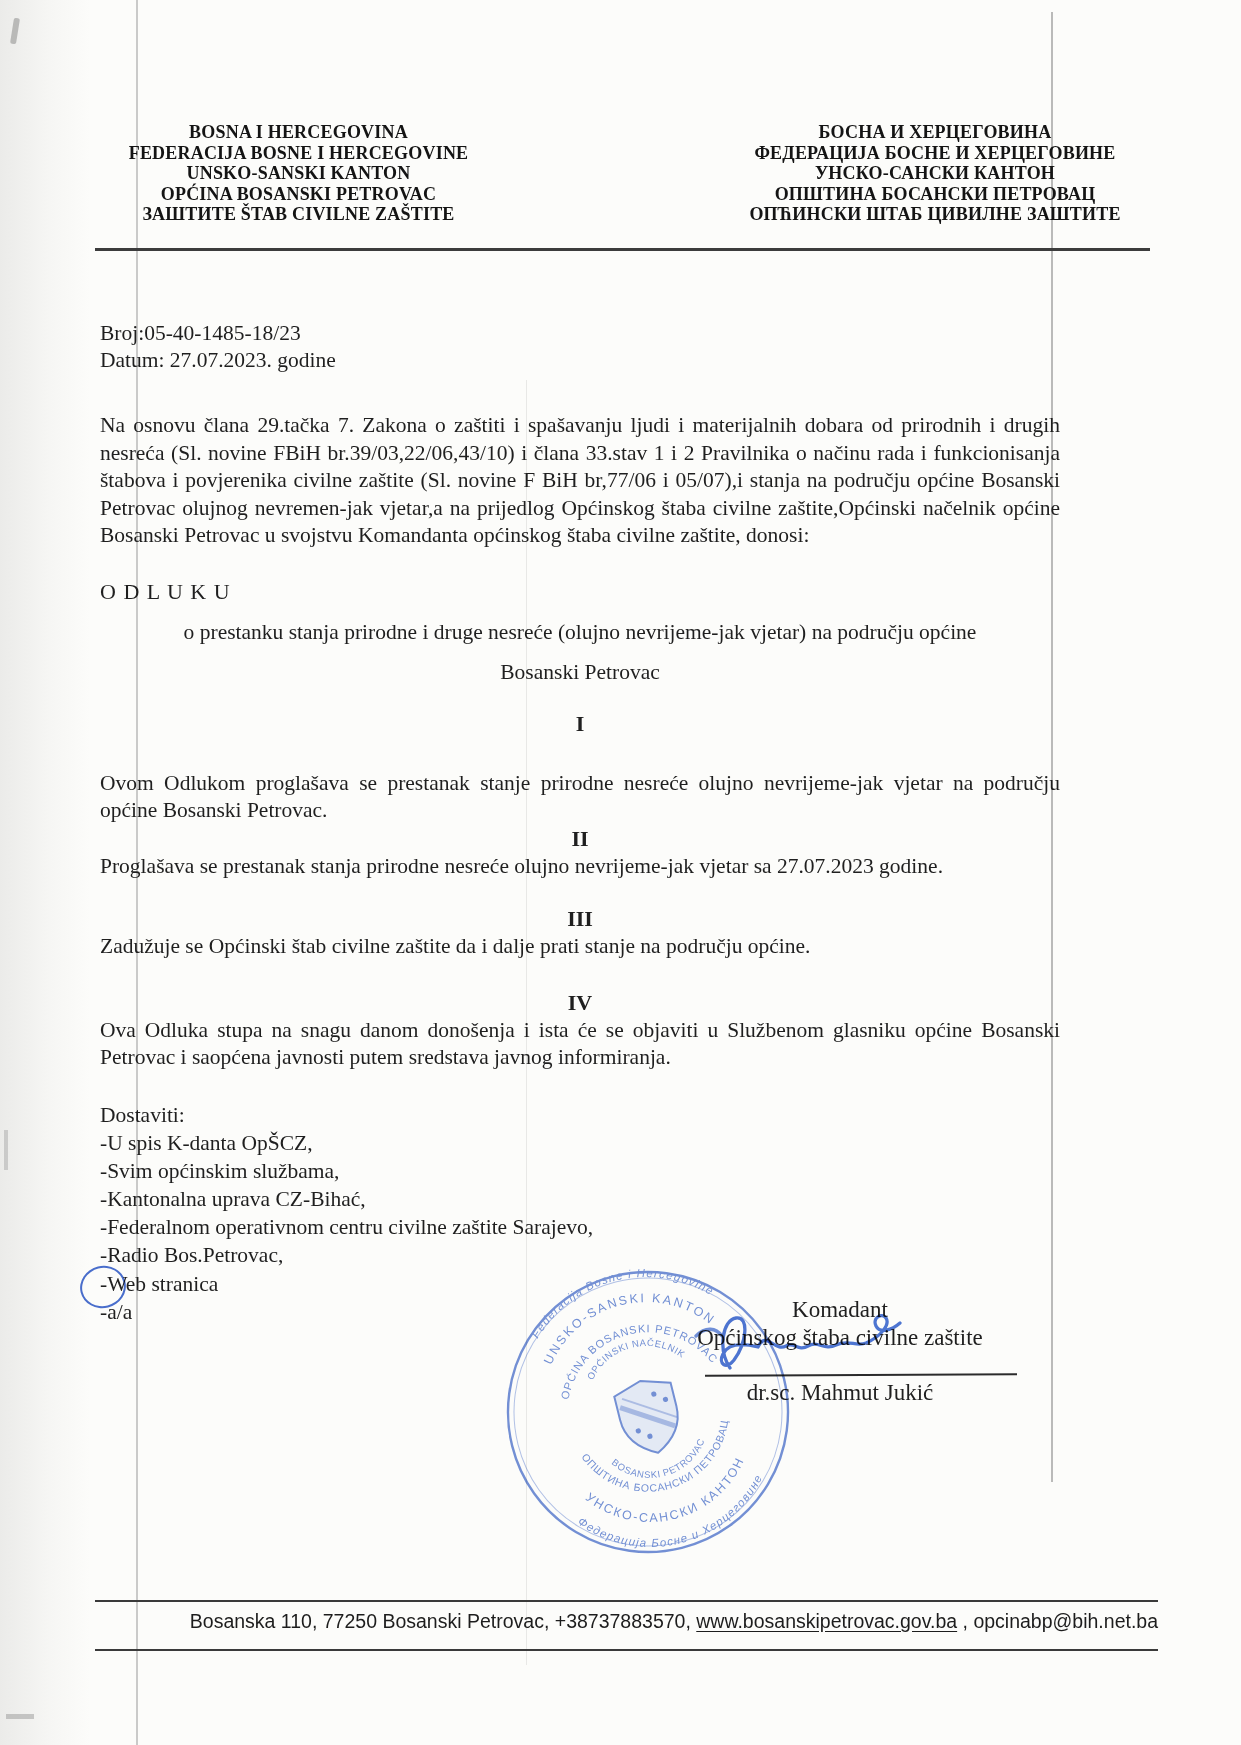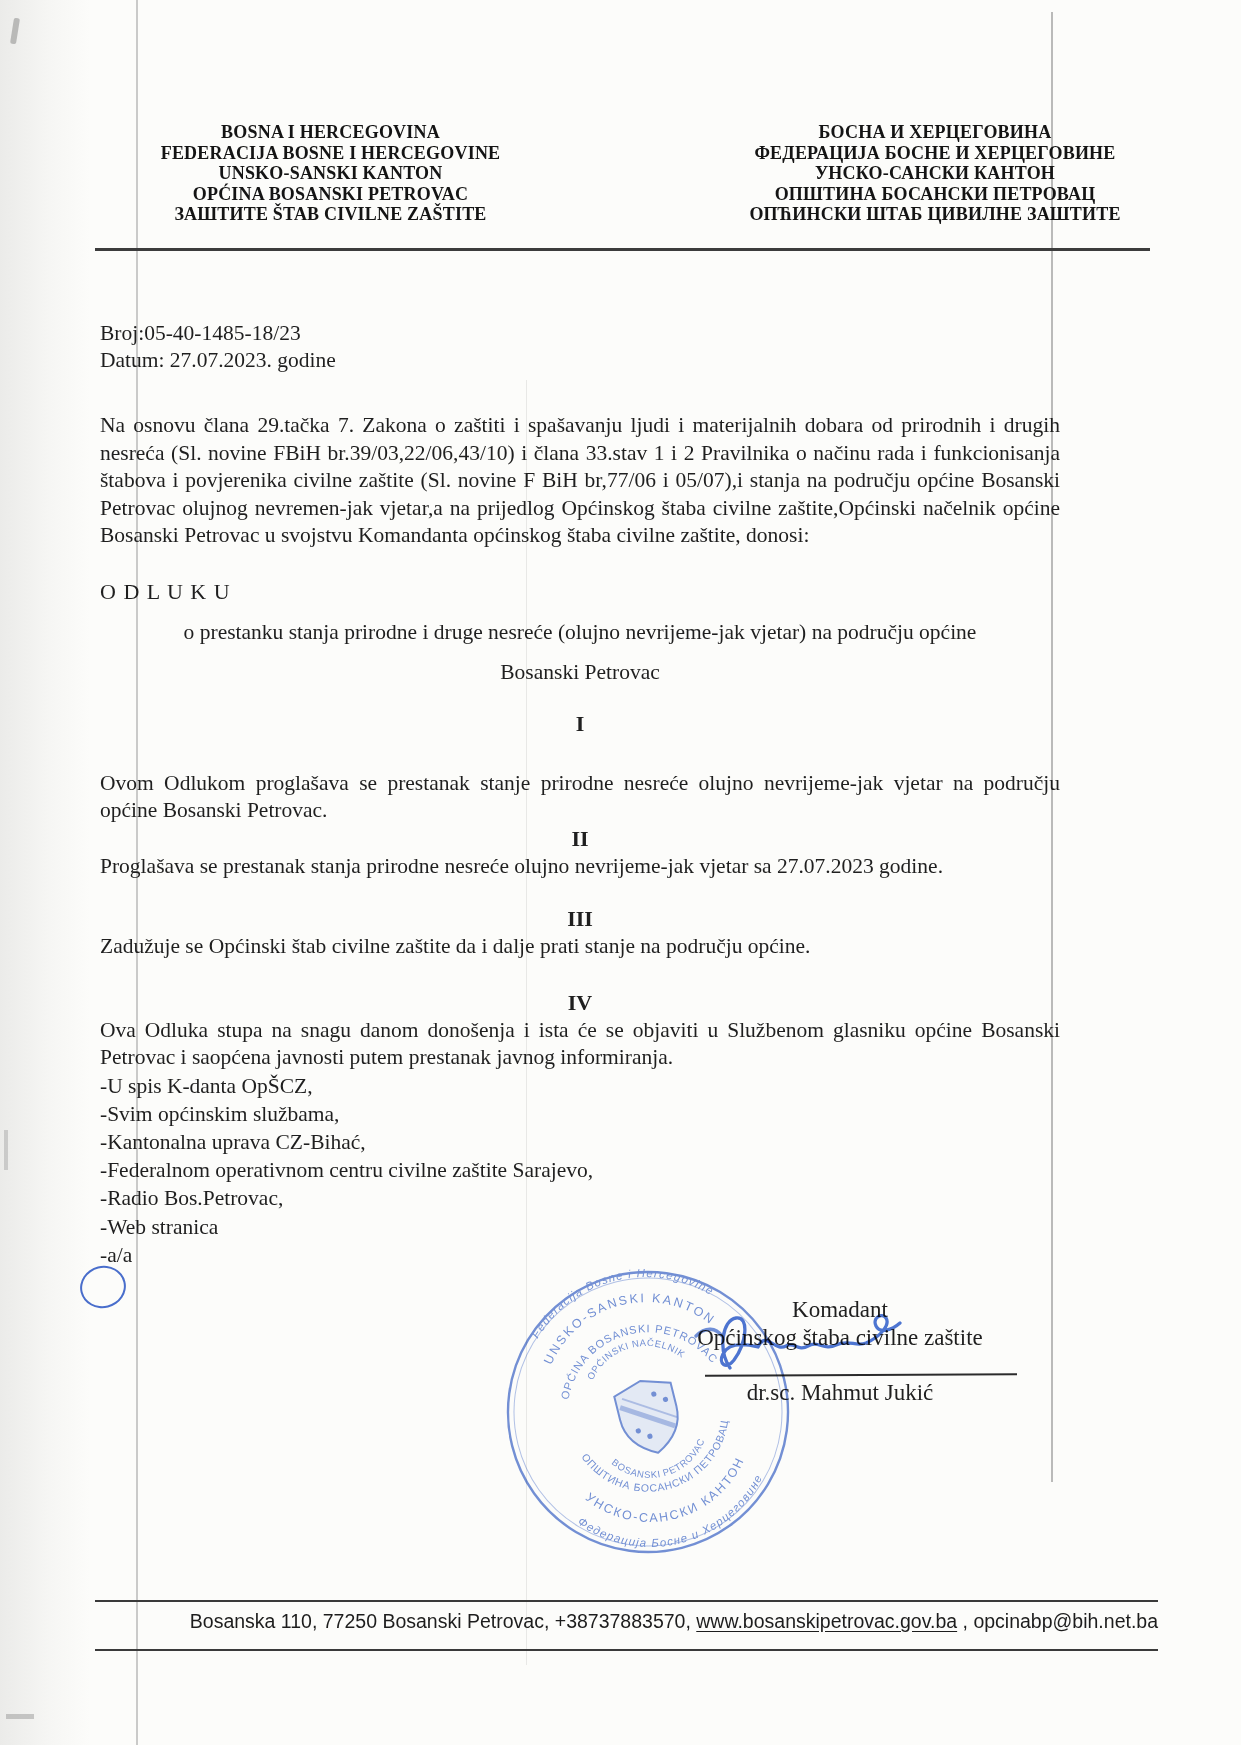--- a/index.html
+++ b/index.html
@@ -17,21 +17,21 @@
     background:linear-gradient(to right,#ebebe9 0%,#f6f6f4 55%,rgba(252,252,250,0) 100%);}
   .fold-left{position:absolute;left:136px;top:0;width:2px;height:1745px;background:rgba(110,110,110,.35);}
   .fold-mid{position:absolute;left:526px;top:380px;width:1px;height:1285px;background:rgba(120,120,120,.15);}
   .fold-right{position:absolute;left:1051px;top:12px;width:2px;height:1470px;background:rgba(95,95,95,.42);}
   .mark1{position:absolute;left:12px;top:18px;width:6px;height:26px;background:rgba(120,120,120,.45);border-radius:2px;transform:rotate(9deg);}
   .mark2{position:absolute;left:4px;top:1130px;width:4px;height:40px;background:rgba(140,140,140,.35);}
   .mark3{position:absolute;left:6px;top:1714px;width:28px;height:5px;background:rgba(130,130,130,.4);}
   
   .header-row{position:absolute;top:122px;left:0;width:1241px;}
   .hcol{position:absolute;text-align:center;font-weight:bold;font-size:18px;line-height:20.5px;letter-spacing:.2px;color:#141414;}
-  .hcol.left{left:128px;width:405px;}
+  .hcol.left{left:96px;width:405px;}
   .hcol.right{left:710px;width:450px;}
   .header-rule{position:absolute;left:95px;top:248px;width:1055px;height:2.5px;background:#3c3c3c;}
   
   .bodycol{position:absolute;left:100px;top:250px;width:960px;font-size:21.5px;line-height:27.5px;}
   .meta{margin-top:70px;line-height:27px;}
   .preamble{margin:38px 0 0 0;text-align:justify;}
   .dtitle{margin:28px 0 0 0;text-align:left;font-size:22px;line-height:28px;letter-spacing:1px;}
   .dsub{margin:12px;text-align:center;line-height:28px;}
   .numeral{margin:0;text-align:center;font-weight:bold;font-size:22px;line-height:28px;}
   .numeral.n1{margin-top:24px;}
@@ -102,22 +102,23 @@
     <p class="numeral n1">I</p>
     <p class="stext s1">Ovom Odlukom proglašava se prestanak stanje prirodne nesreće olujno nevrijeme-jak vjetar na području općine Bosanski Petrovac.</p>
 
     <p class="numeral">II</p>
     <p class="stext">Proglašava se prestanak stanja prirodne nesreće olujno nevrijeme-jak vjetar sa 27.07.2023 godine.</p>
 
     <p class="numeral n3">III</p>
     <p class="stext">Zadužuje se Općinski štab civilne zaštite da i dalje prati stanje na području općine.</p>
 
     <p class="numeral n4">IV</p>
-    <p class="stext">Ova Odluka stupa na snagu danom donošenja i ista će se objaviti u Službenom glasniku općine Bosanski Petrovac i saopćena javnosti putem prestanak javnog informiranja.</p>
+    <p class="stext">Ova Odluka stupa na snagu danom donošenja i ista će se objaviti u Službenom glasniku općine Bosanski Petrovac i saopćena javnosti putem sredstava javnog informiranja.</p>
 
+    <p class="dost-title">Dostaviti:</p>
     <ul class="dost-list">
       <li>-U spis K-danta OpŠCZ,</li>
       <li>-Svim općinskim službama,</li>
       <li>-Kantonalna uprava CZ-Bihać,</li>
       <li>-Federalnom operativnom centru civilne zaštite Sarajevo,</li>
       <li>-Radio Bos.Petrovac,</li>
       <li>-Web stranica</li>
       <li>-a/a</li>
     </ul>
   </div>

